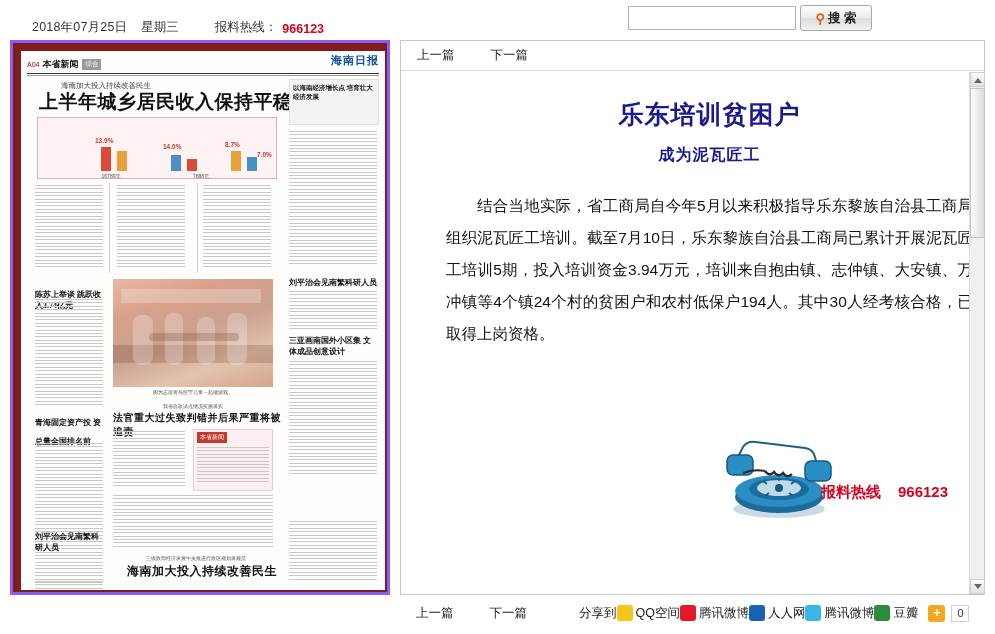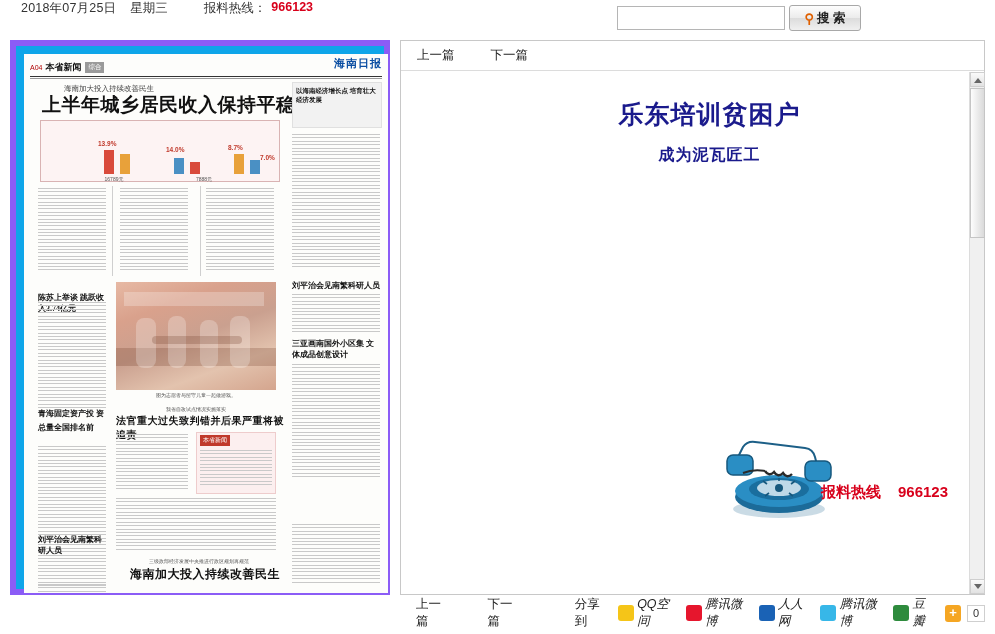--- a/index.html
+++ b/index.html
@@ -7,22 +7,22 @@
     margin: 0; padding: 0;
     width: 995px; height: 634px;
     background: #ffffff;
     font-family: "Liberation Sans", sans-serif;
     overflow: hidden;
   }
   .page { position: relative; width: 995px; height: 634px; }
 
   
   .topbar {
-    position: absolute; left: 7px; top: 0; width: 862px; height: 36px;
-    display: flex; align-items: flex-start;
+    position: absolute; left: 18px; top: 0; width: 862px; height: 36px;
+    display: flex; align-items: flex-end;
   }
   .date-text {
     margin-left: 14px; font-size: 12.5px; color: #333;
     letter-spacing: 0.2px;
   }
   .weekday { margin-left: 14px; font-size: 12.5px; color: #333; }
   .hotline-label { margin-left: 36px; font-size: 12.5px; color: #333; }
   .hotline-num { margin-left: 5px; font-size: 12.5px; color: #d8001b; font-weight: bold; }
 
   .search-wrap {
@@ -40,21 +40,21 @@
     border: 1px solid #a8a8a8; border-radius: 3px;
     display: flex; align-items: center; justify-content: center;
     font-size: 12.5px; color: #222; cursor: pointer; font-weight: bold;
   }
   .search-btn .mag { color: #e06000; margin-right: 3px; font-size: 13px; }
 
   
   .left-panel {
     position: absolute; left: 10px; top: 40px;
     width: 380px; height: 555px;
-    border: 6px solid #8b5cf6; background: #0ea5e9;
+    border: 3px solid #8b5cf6; background: #7f1d1d;
   }
   .paper-img {
     position: absolute; left: 8px; top: 8px; width: 364px; height: 539px;
     background: #fdfdfb; overflow: hidden;
   }
 
   
   .np-head {
     position: absolute; left: 6px; top: 4px; right: 6px; height: 18px;
     display: flex; align-items: center;
@@ -218,21 +218,21 @@
 
   
   .bottom-bar {
     position: absolute; left: 400px; top: 598px; width: 585px; height: 30px;
     display: flex; align-items: center; font-size: 12.5px; color: #222;
   }
   .bottom-bar a { color: #222; text-decoration: none; cursor: pointer; }
   .bb-prev { margin-left: 16px; }
   .bb-next { margin-left: 36px; }
   .share-label { margin-left: 52px; }
-  .share-item { display: flex; align-items: center; margin-left: 8px; cursor: pointer; font-style: italic; }
+  .share-item { display: flex; align-items: center; cursor: pointer; }
   .share-ico {
     width: 16px; height: 16px; border-radius: 3px; margin-right: 3px;
     display: inline-block; position: relative; flex: none;
   }
   .share-txt { font-size: 12.5px; color: #222; }
   .share-plus {
     margin-left: 10px; width: 17px; height: 17px; border-radius: 3px;
     background: #f5a623; color: #fff; font-size: 13px; line-height: 15px;
     text-align: center; cursor: pointer; font-weight: bold;
   }
@@ -518,21 +518,21 @@
           <i></i>
           <i></i>
           <i></i>
           <i></i>
           <i></i>
           <i></i>
           <i></i>
           <i></i>
       </div>
 
-      <div class="np-sub" style="left:14px; top:353px; width:70px; line-height:14px;">青海固定资产投
+      <div class="np-sub" style="left:14px; top:362px; width:70px; line-height:19px;">青海固定资产投
 资总量全国排名前</div>
       <div class="np-lines" style="left:14px; top:392px; width:68px; height:150px;">
         <i></i>
           <i></i>
           <i></i>
           <i></i>
           <i></i>
           <i></i>
           <i></i>
           <i></i>
@@ -665,20 +665,21 @@
 
     <div class="right-toolbar">
       <a class="tb-prev">上一篇</a>
       <a class="tb-next">下一篇</a>
     </div>
 
     <div class="article-area">
       <div class="art-title">乐东培训贫困户</div>
       <div class="art-title2">成为泥瓦匠工</div>
       <div class="art-body">
+        <p>结合当地实际，省工商局自今年5月以来积极指导乐东黎族自治县工商局组织泥瓦匠工培训。截至7月10日，乐东黎族自治县工商局已累计开展泥瓦匠工培训5期，投入培训资金3.94万元，培训来自抱由镇、志仲镇、大安镇、万冲镇等4个镇24个村的贫困户和农村低保户194人。其中30人经考核合格，已取得上岗资格。</p>
       </div>
 
       <div class="phone-block">
         <svg class="phone-svg" width="130" height="105" viewBox="0 0 130 105">
           <ellipse cx="66" cy="92" rx="46" ry="9" fill="#2b6f96" opacity="0.25"></ellipse>
           <ellipse cx="66" cy="80" rx="44" ry="16" fill="#1c6b99"></ellipse>
           <ellipse cx="66" cy="74" rx="44" ry="16" fill="#2a8ec4"></ellipse>
           <ellipse cx="66" cy="72" rx="30" ry="11" fill="#1a6e9e"></ellipse>
           <ellipse cx="66" cy="71" rx="22" ry="8" fill="#bfd9e8"></ellipse>
           <circle cx="66" cy="71" r="4" fill="#17587d"></circle>

